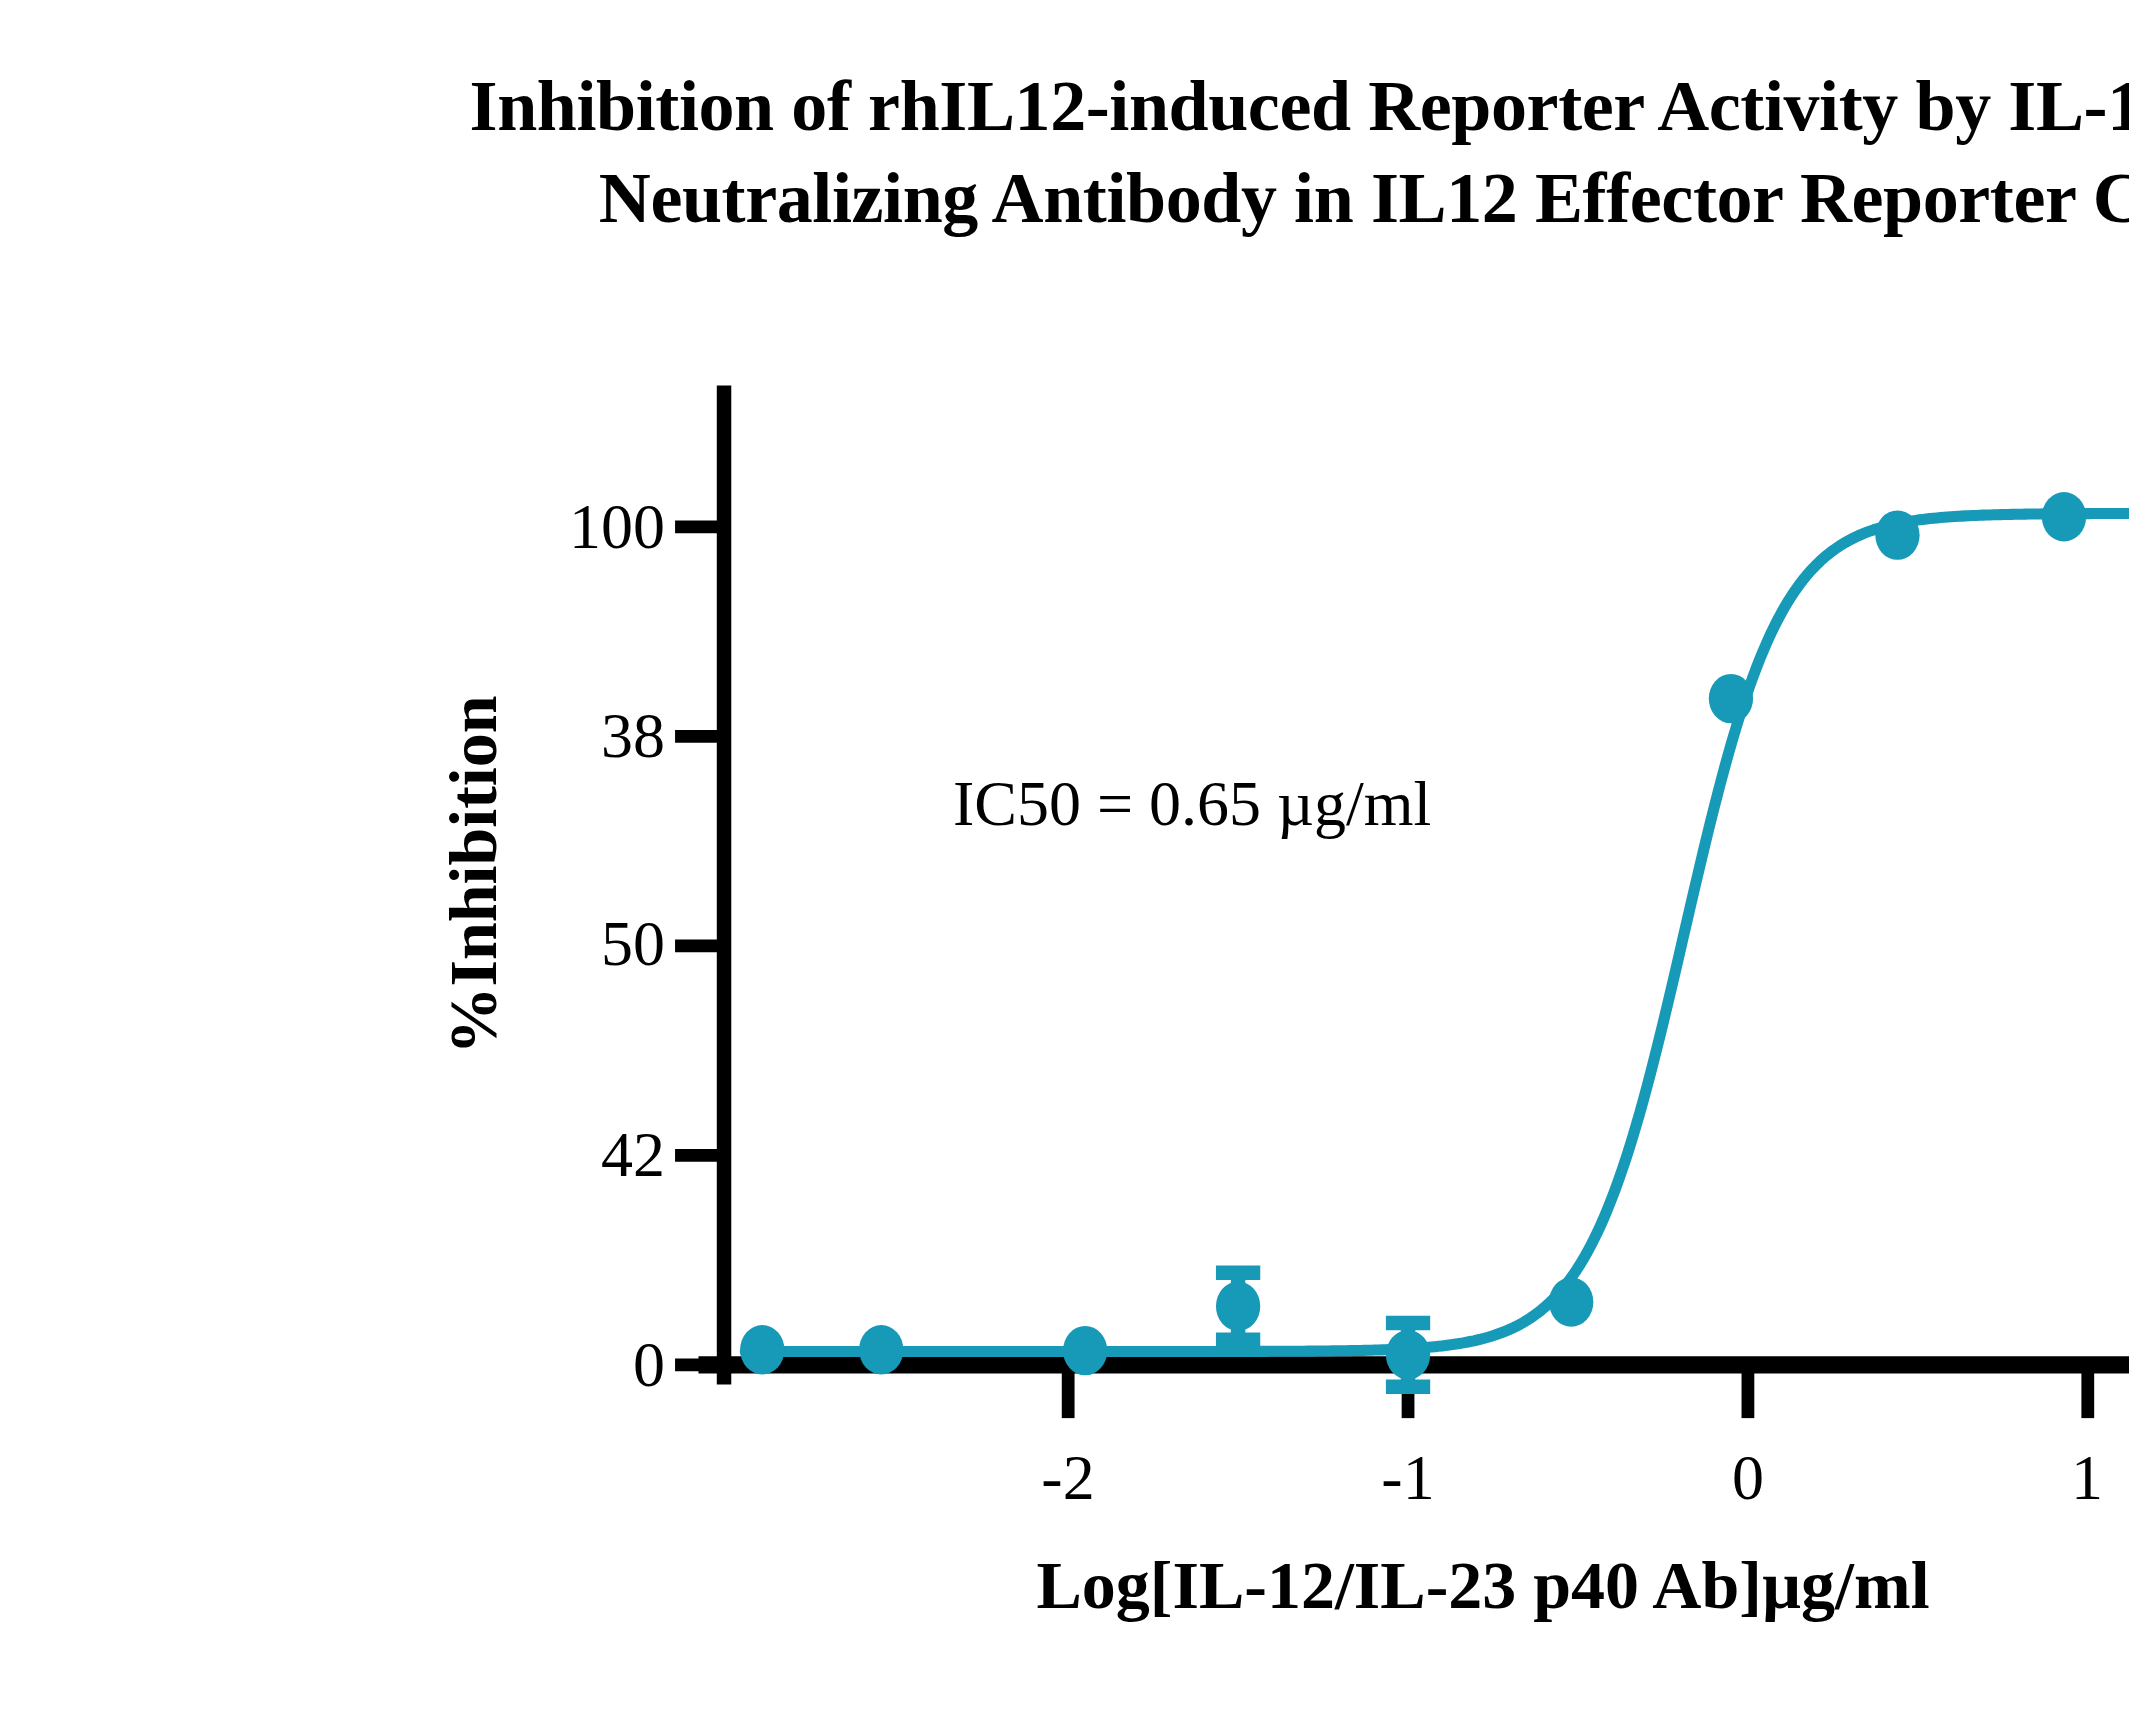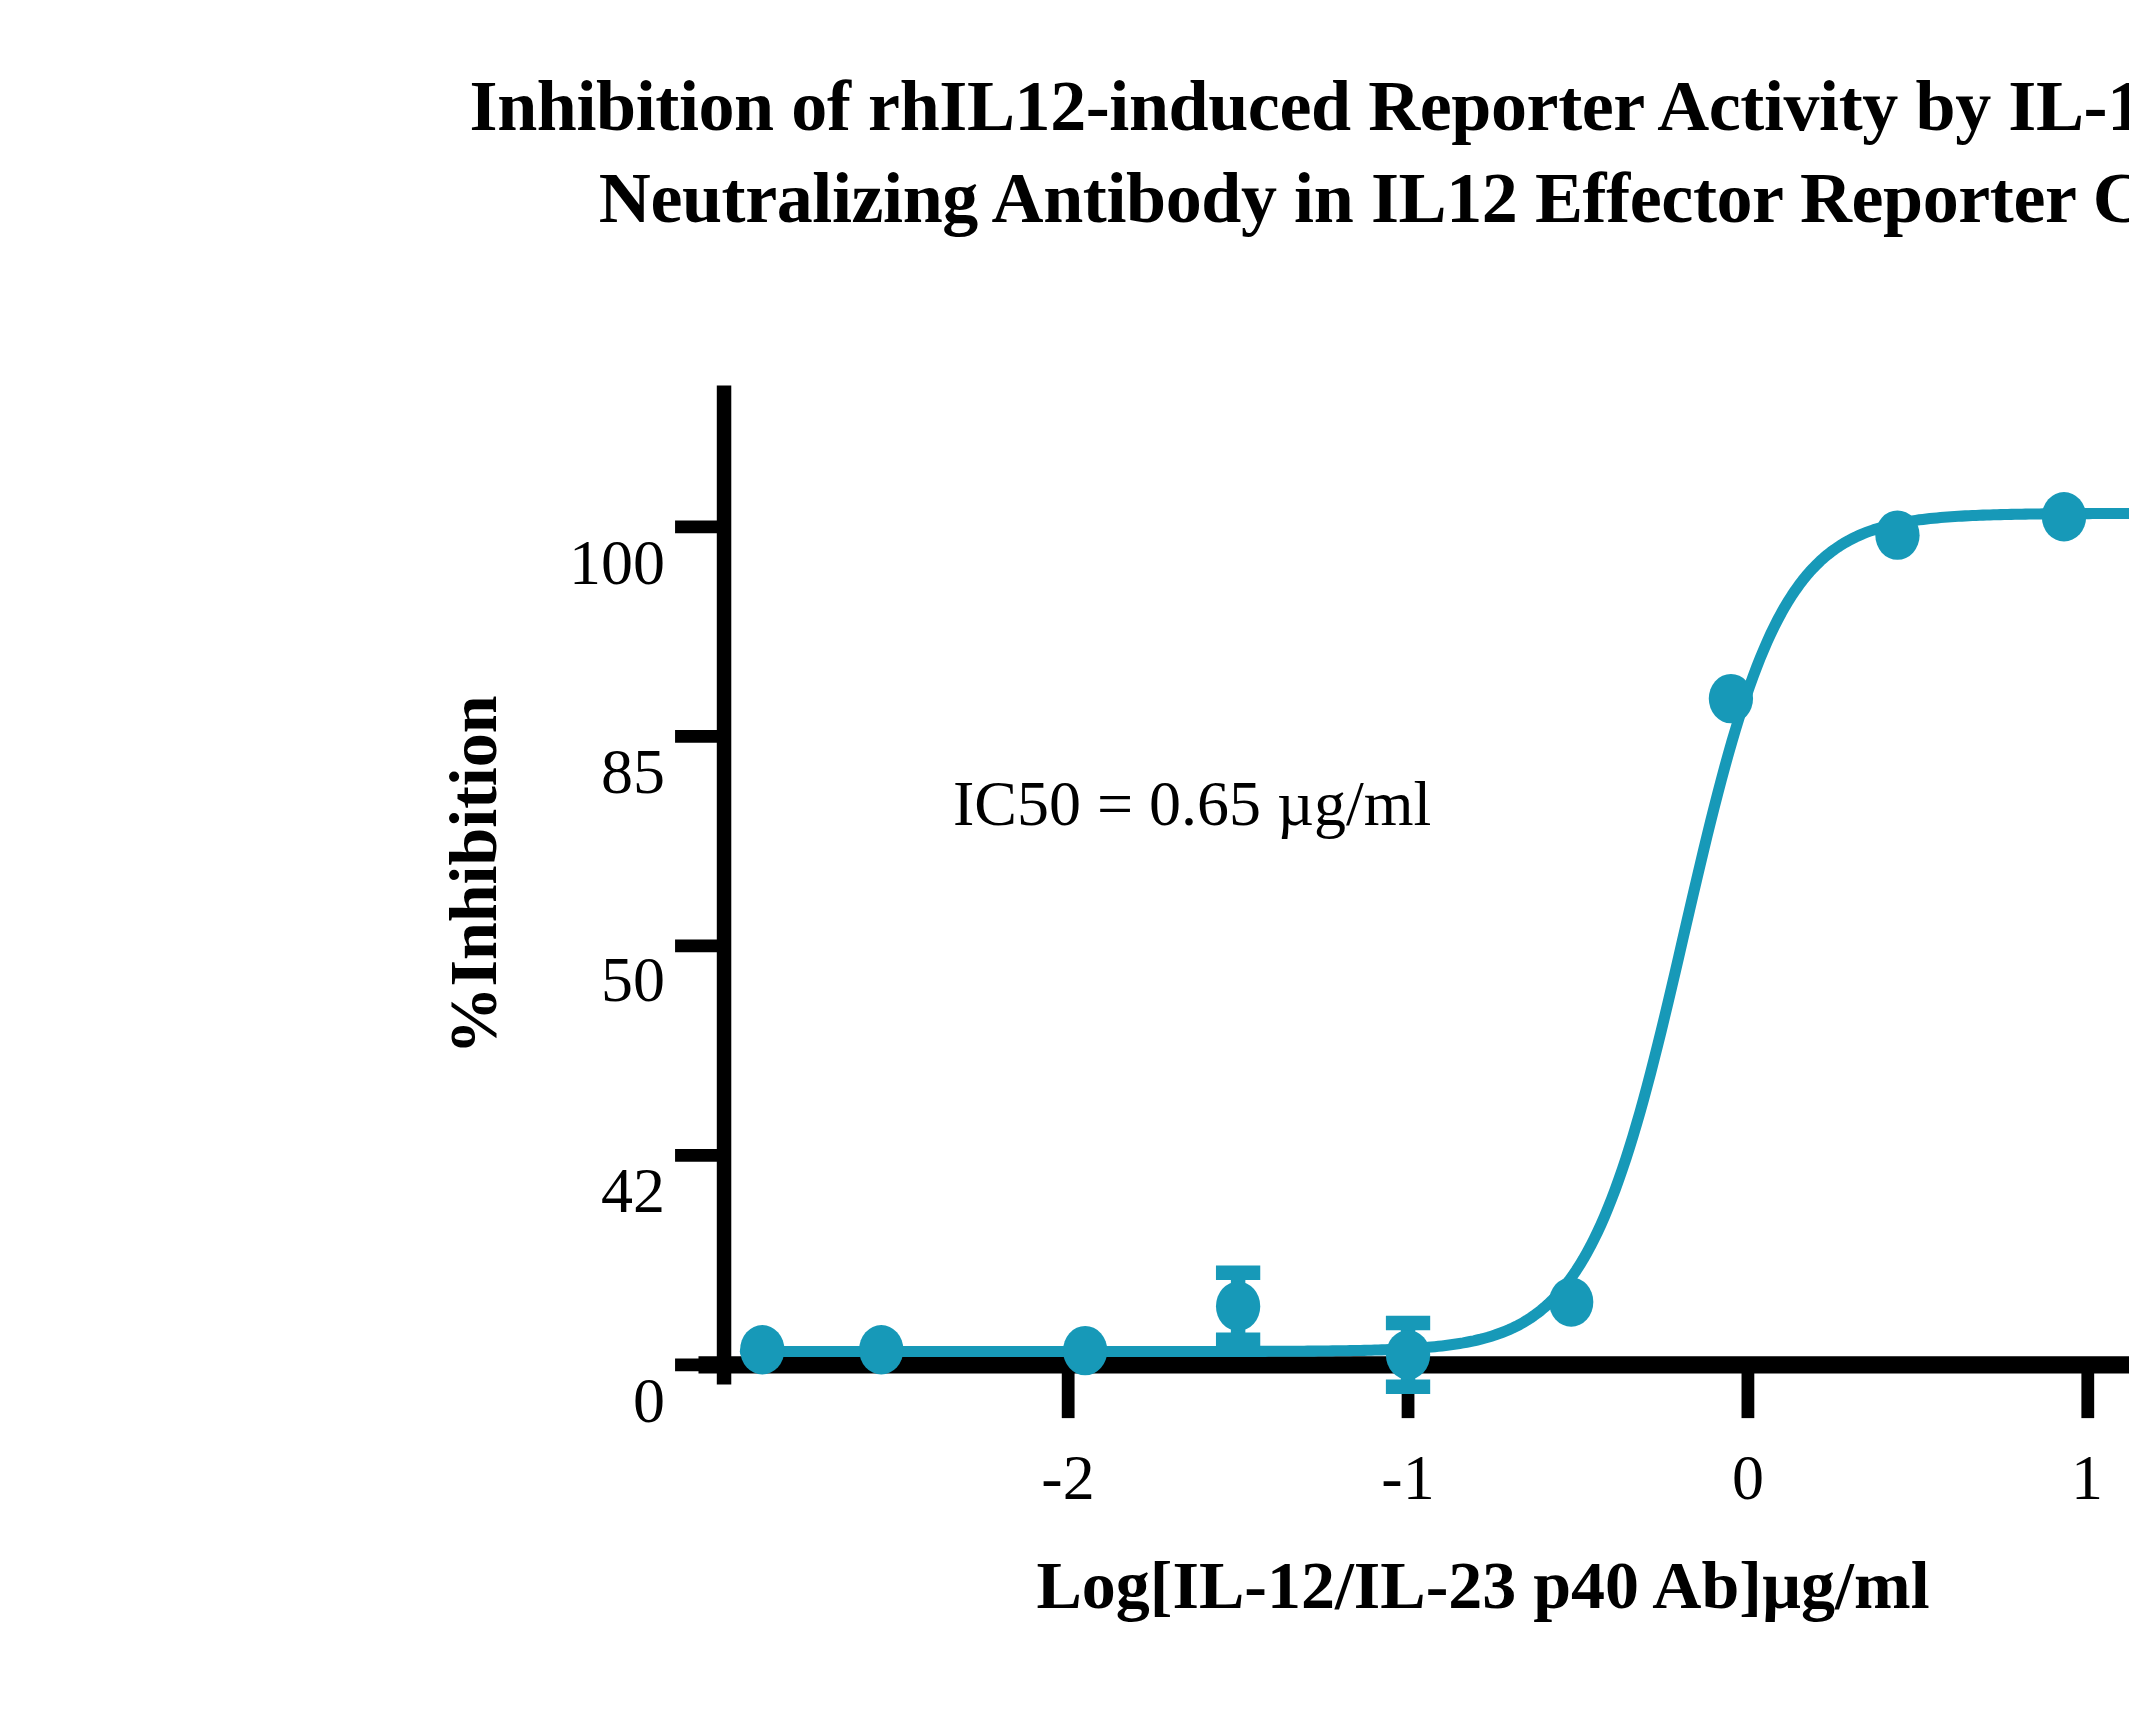--- a/index.html
+++ b/index.html
@@ -13,21 +13,20 @@
   }
   .title .ln{display:block;}
 
   .plot-area{position:absolute;left:0;top:0;width:2966px;height:1729px;}
 
   svg.canvas{position:absolute;left:0;top:0;width:2966px;height:1729px;}
 
   .ytlabel{
     position:absolute;font-size:64px;text-align:right;
     transform:translateY(-50%);
-    margin-top:36px;
   }
   .xtlabel{
     position:absolute;font-size:64px;text-align:center;
     transform:translateX(-50%);
   }
   .ylab{
     position:absolute;font-size:68px;font-weight:bold;
     transform-origin:center center;
     white-space:nowrap;
   }
@@ -86,21 +85,21 @@
           <ellipse cx="4455.12" cy="1256.68" rx="52" ry="58" fill="#1799B8"></ellipse>
           <ellipse cx="4846.14" cy="1213.384" rx="52" ry="58" fill="#1799B8"></ellipse>
           <ellipse cx="5221.2" cy="1205.5120000000002" rx="52" ry="58" fill="#1799B8"></ellipse>
         </g>
     </svg>
 
     <div id="ytick-labels">
         <div class="ytlabel" style="top: 1365px; left: 256px; width: 409px;">0</div>
         <div class="ytlabel" style="top: 1155px; left: 256px; width: 409px;">42</div>
         <div class="ytlabel" style="top: 944px; left: 256px; width: 409px; text-align: right;">50</div>
-        <div class="ytlabel" style="top: 736px; left: 256px; width: 409px;">85</div>
+        <div class="ytlabel" style="top: 736px; left: 256px; width: 409px;">38</div>
         <div class="ytlabel" style="top: 527px; left: 256px; width: 409px;">100</div>
       </div>
     <div id="xtick-labels">
         <div class="xtlabel" style="left: 1068px; top: 1441px;">-2</div>
         <div class="xtlabel" style="left: 1408px; top: 1441px;">-1</div>
         <div class="xtlabel" style="left: 1748px; top: 1441px;">0</div>
         <div class="xtlabel" style="left: 2087px; top: 1441px;">1</div>
       </div>
 
     <div class="ylab" id="ylab" style="left: 0px; top: 875px; transform: translate(-50%, -50%) rotate(-90deg); margin-left: 473px;">%Inhibition</div>

